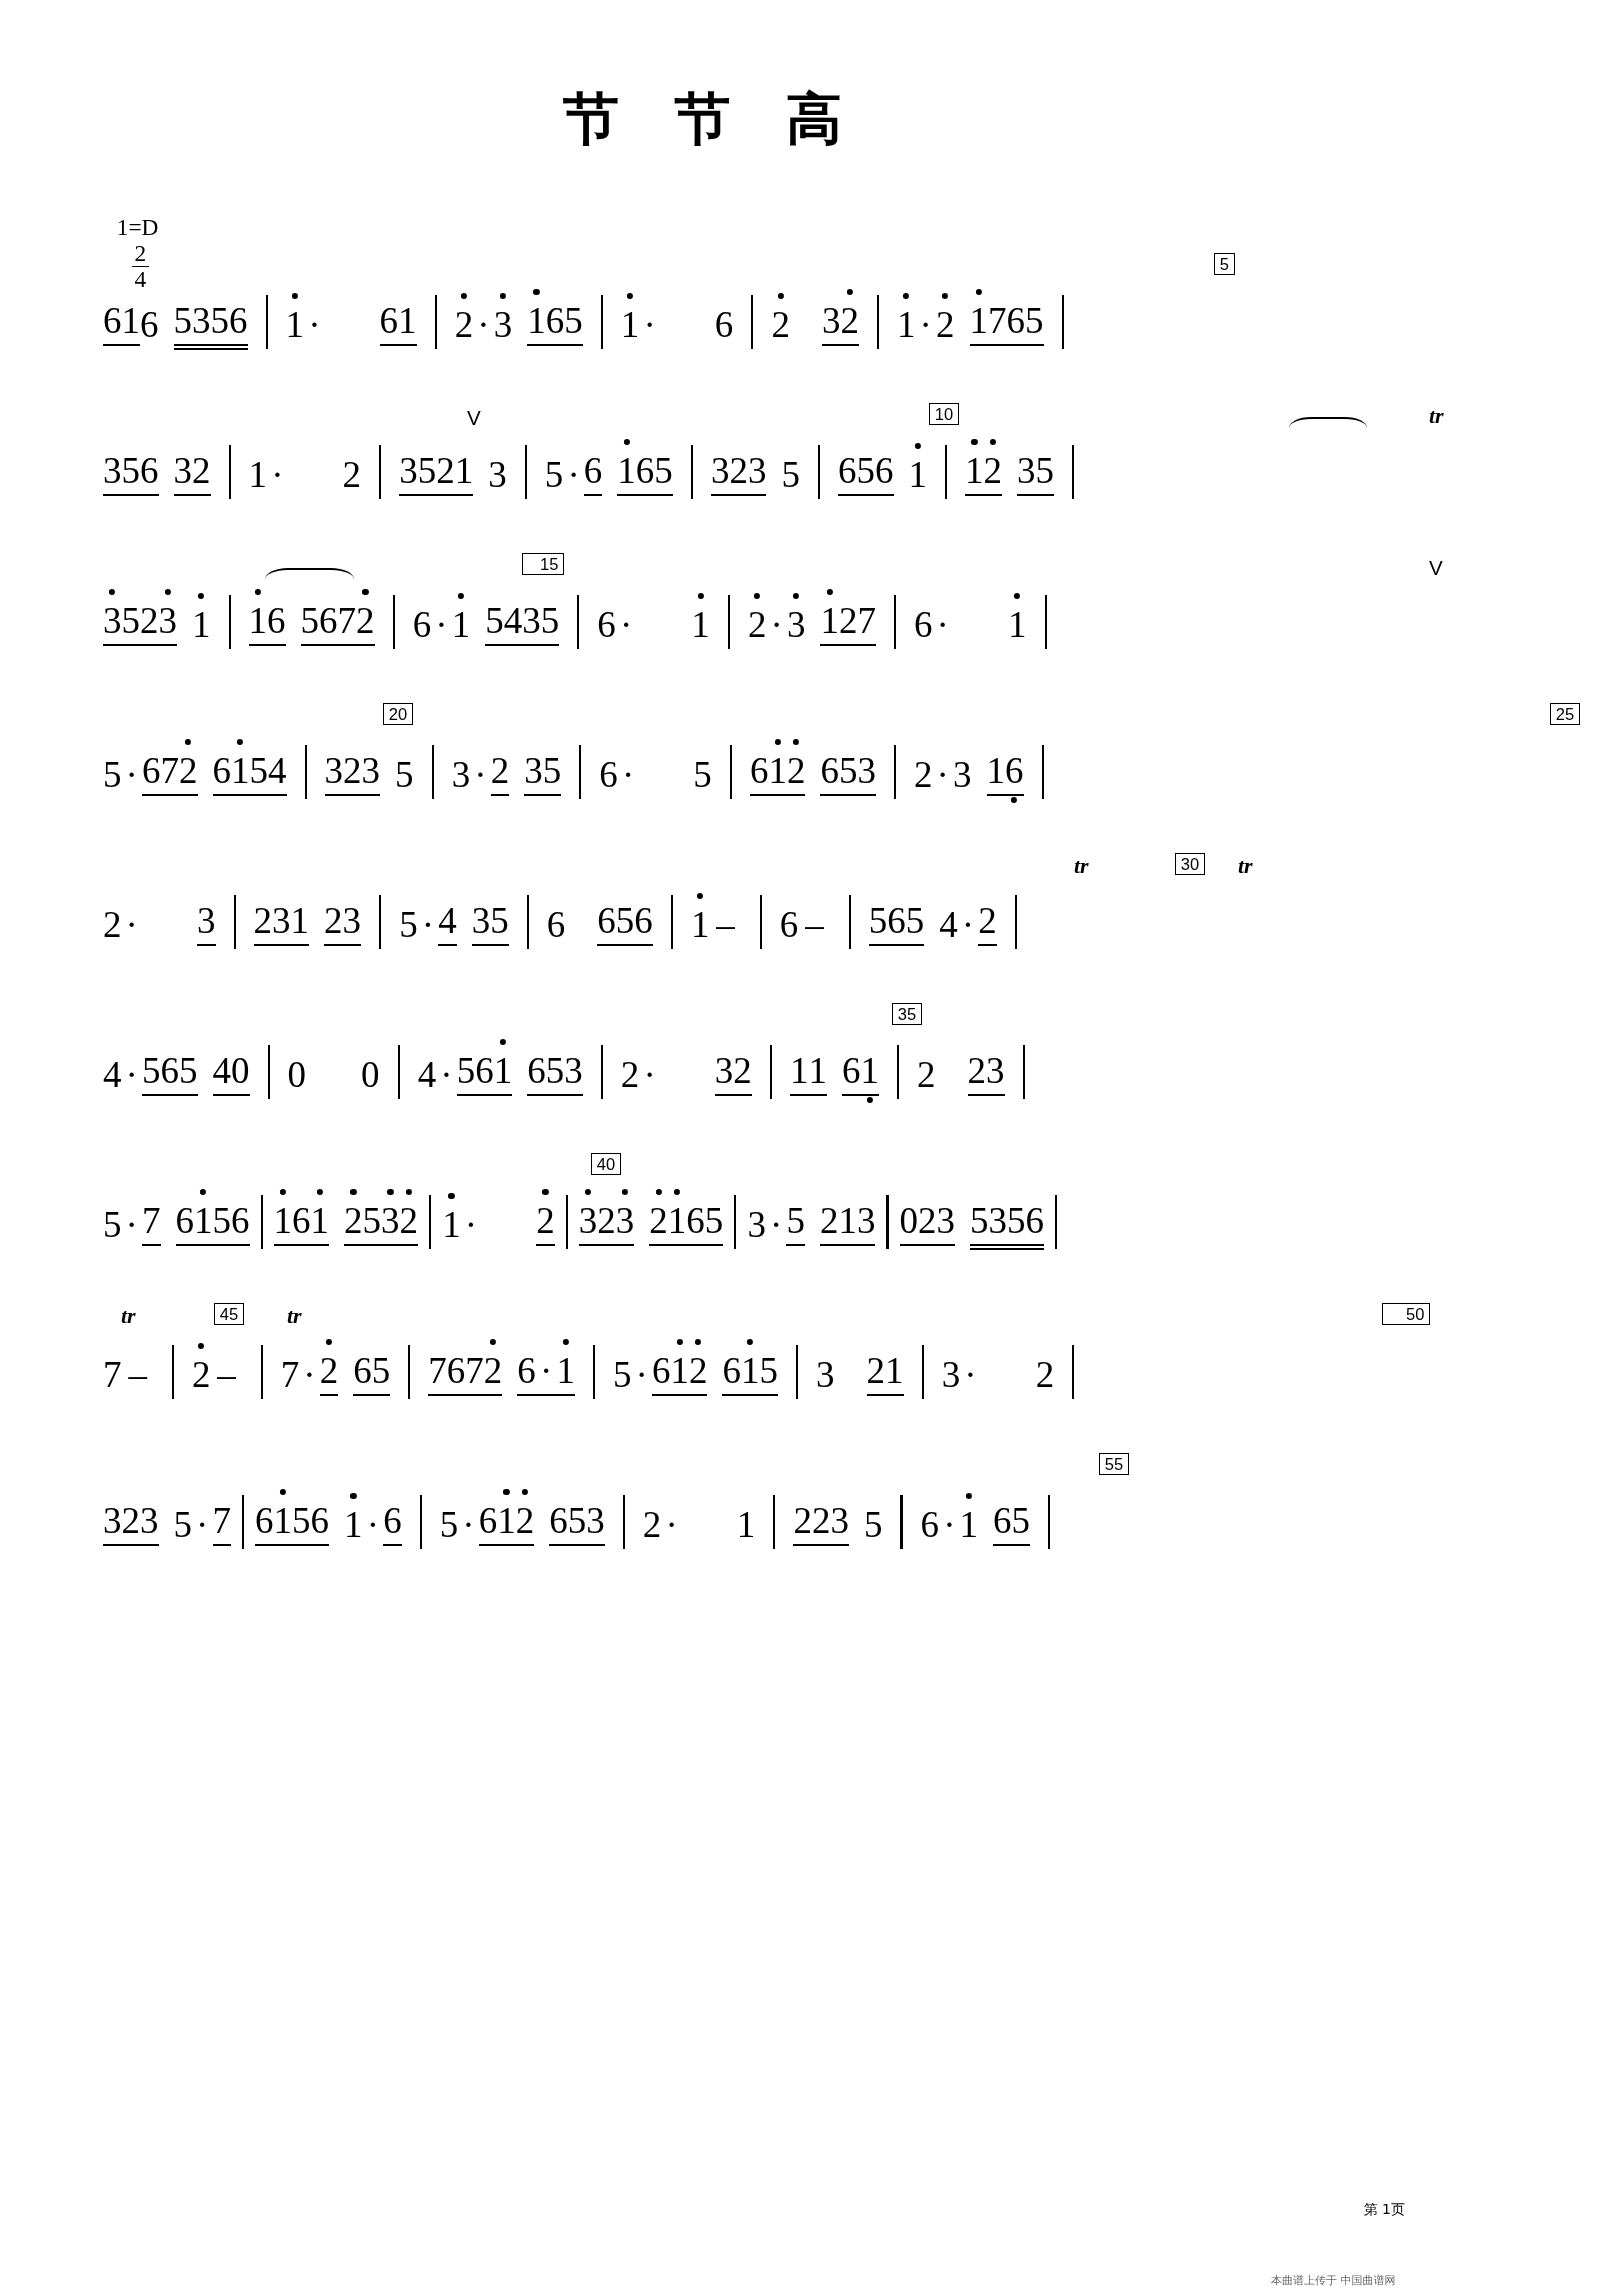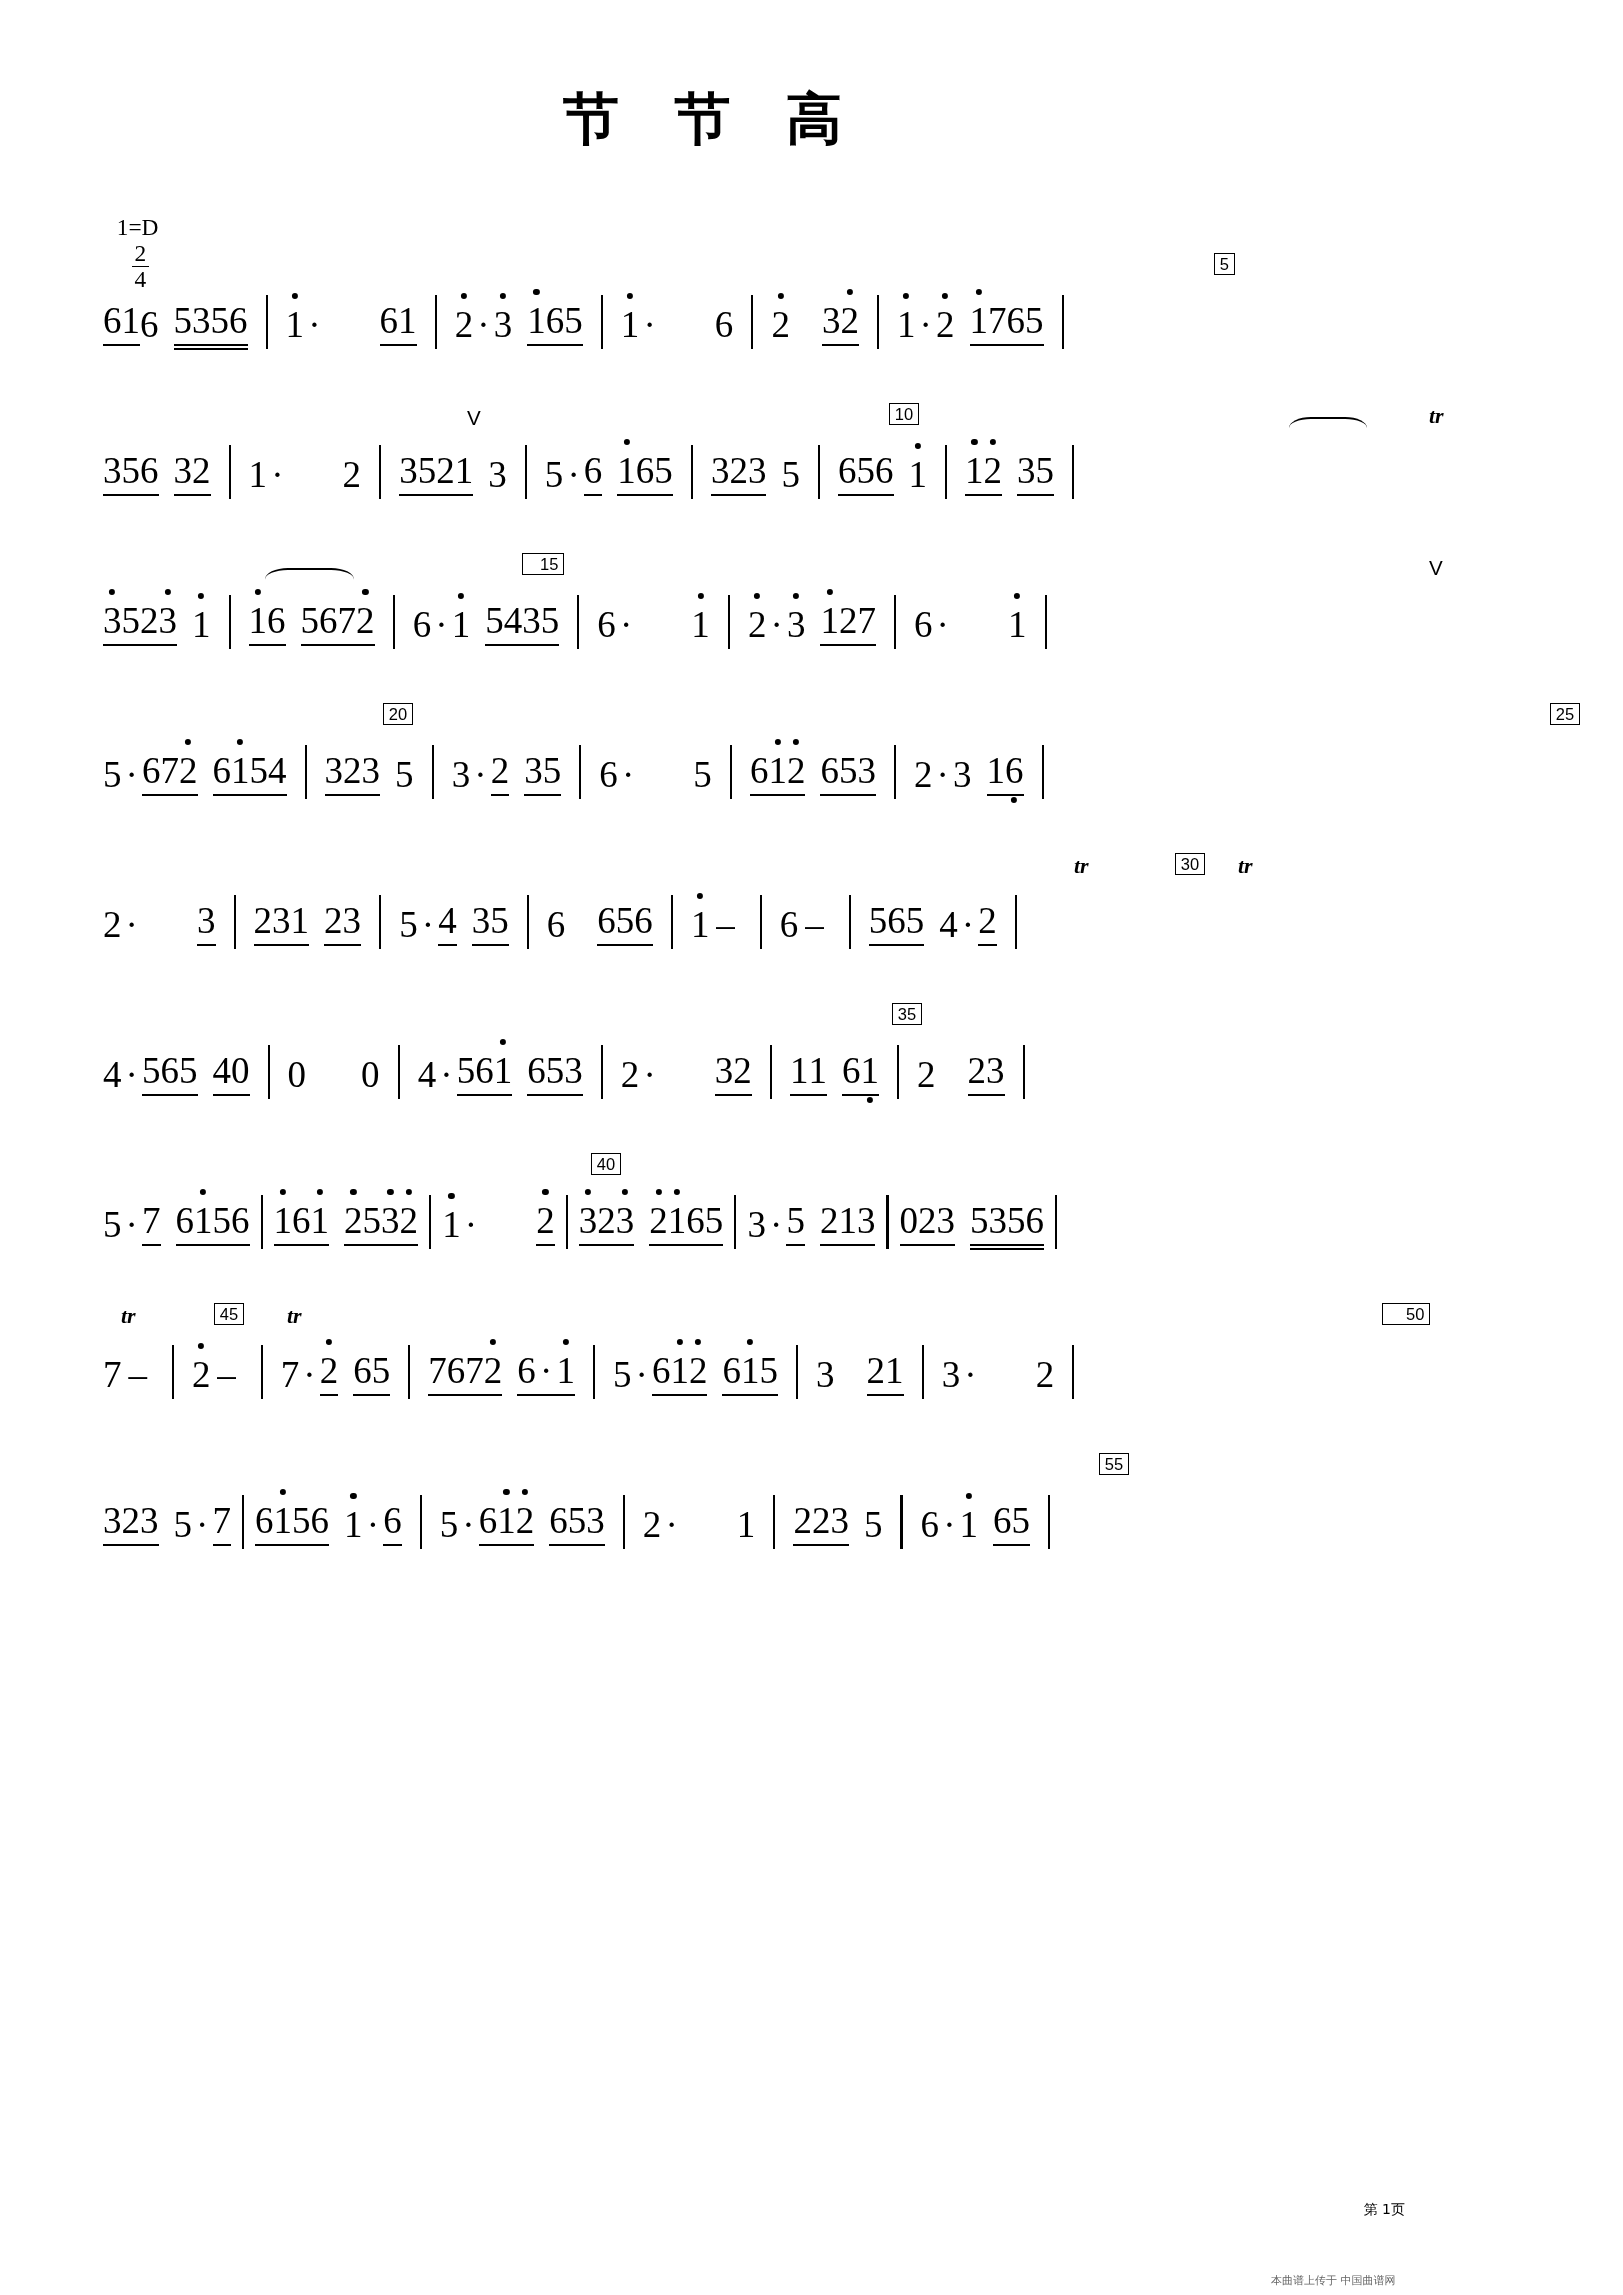--- a/index.html
+++ b/index.html
@@ -225,21 +225,21 @@
       <span class="n up">1</span>
         <span class="adot">·</span>
         <span class="n up">2</span>
       <span class="sp"></span>
       <span class="grp b1"><span class="n up">1</span><span class="n">7</span><span class="n">6</span><span class="n">5</span></span>
       <span class="bar"></span>
     </div>
   </div>
 
   <div class="system">
-    <span class="mno" style="left:786px;">10</span>
+    <span class="mno" style="left:826px;">10</span>
     <span class="vmark" style="left:364px;">V</span>
     <span class="tr" style="left:1326px;">tr</span>
     <span class="slur" style="left:1186px;top:-16.5px;width:78px;"></span>
     <div class="row">
       <span class="grp b1"><span class="n">3</span><span class="n">5</span><span class="n">6</span></span>
       <span class="sp"></span>
       <span class="grp b1"><span class="n">3</span><span class="n">2</span></span>
       <span class="bar"></span>
       <span class="n">1</span>
         <span class="adot">·</span>

